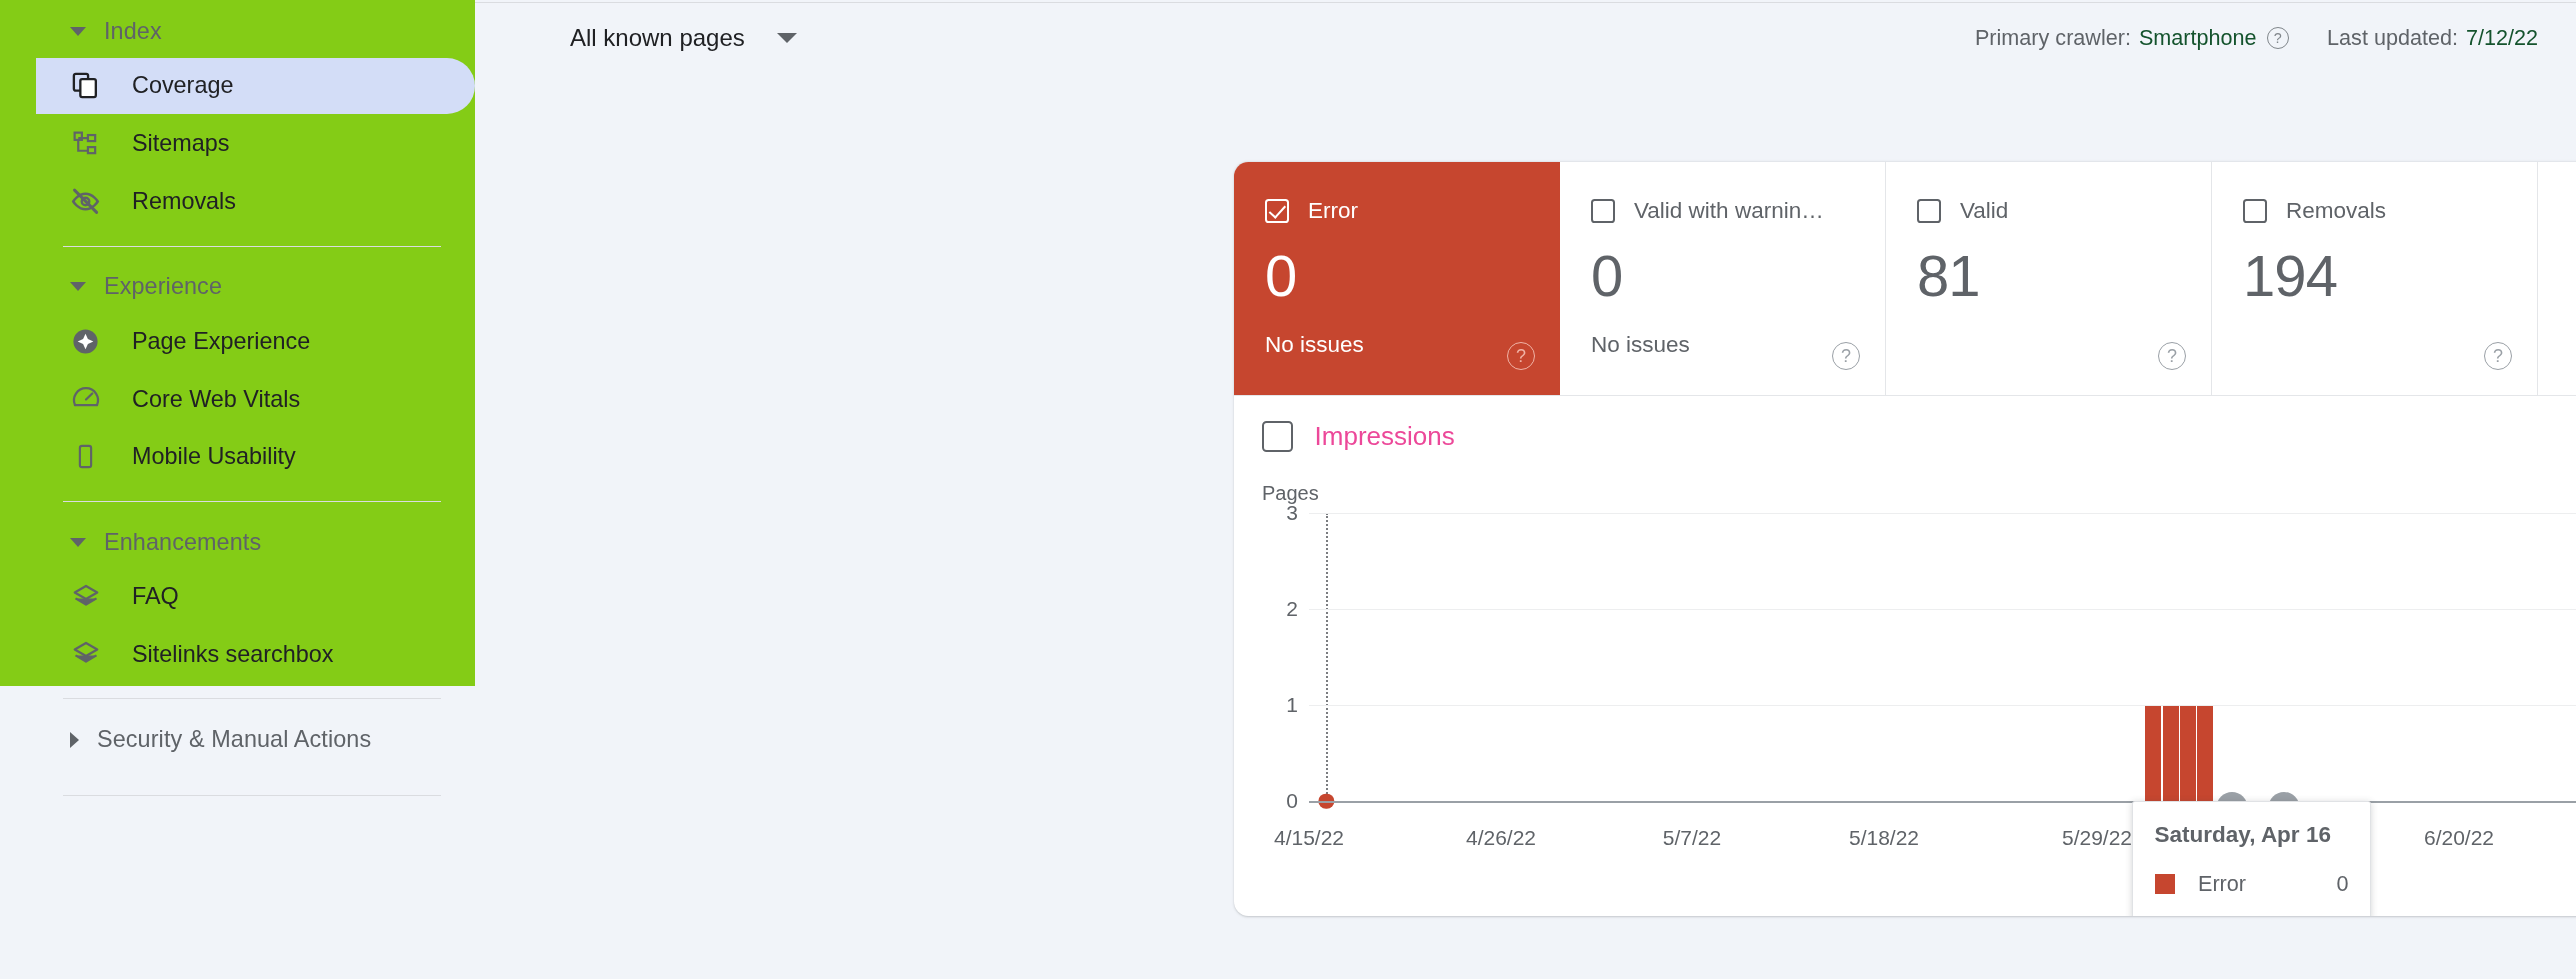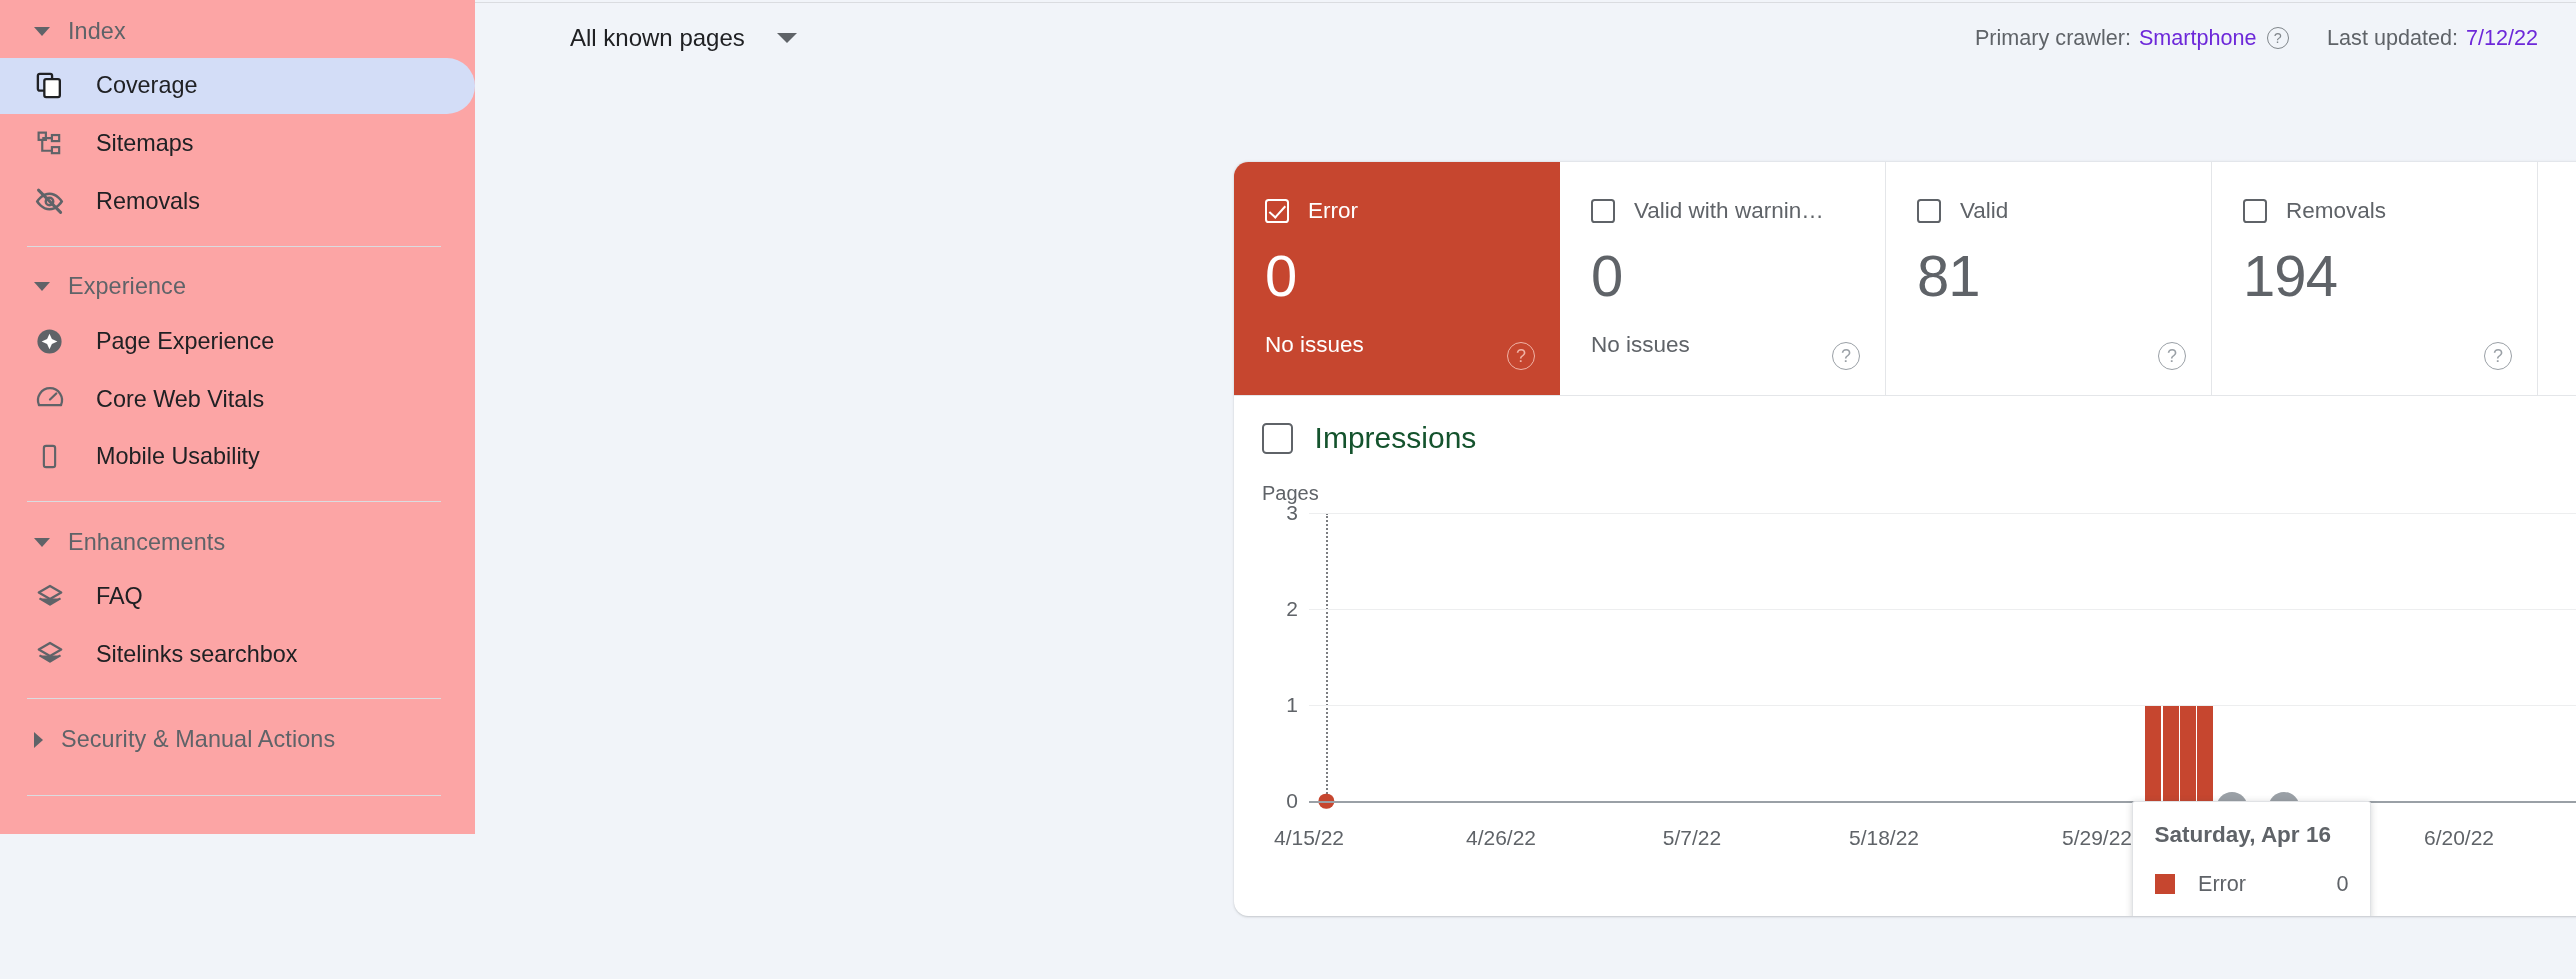--- a/index.html
+++ b/index.html
@@ -6,24 +6,25 @@
   html, body {
     width: 2576px; height: 979px;
     background: #F1F4F9;
     font-family: "Liberation Sans", sans-serif;
     overflow: hidden;
   }
   .app { position: relative; width: 2576px; height: 979px; display: flex; }
 
   
   .sidebar {
-    width: 475px; height: 834px; flex: 0 0 475px;
-    background: #fca5a5;
+    width: 475px; height: 686px; flex: 0 0 475px;
+    background: #84cc16;
     padding-top: 7.2px;
     position: relative;
+    padding-left: 36px;
   }
   .side-group-head {
     display: flex; align-items: center;
     height: 49px; padding-left: 34px;
     font-size: 23.4px; color: #5F6368; letter-spacing: 0.1px;
   }
   .caret {
     width: 0; height: 0; margin-right: 18px;
     flex: 0 0 auto;
   }
@@ -83,21 +84,21 @@
     border-right: 10px solid transparent;
     border-top: 10.8px solid #5F6368;
   }
   .topmeta {
     margin-left: auto; margin-right: 38px;
     display: flex; align-items: center;
     font-size: 21.6px; color: #5F6368;
     white-space: nowrap;
   }
   .topmeta .k { color: #5F6368; }
-  .topmeta .v { color: #6d28d9; margin-left: 8px; }
+  .topmeta .v { color: #14532d; margin-left: 8px; }
   .qmark {
     display: inline-flex; align-items: center; justify-content: center;
     width: 22.5px; height: 22.5px; border-radius: 50%;
     border: 1.8px solid #80868B; color: #80868B;
     font-size: 14.4px; line-height: 1; margin-left: 10px;
     cursor: pointer; font-family: "Liberation Sans", sans-serif;
   }
   .gap { width: 38px; }
 
   
@@ -165,21 +166,21 @@
   
   .chartwrap { position: relative; width: 100%; height: 520px; }
   .imp-toggle {
     position: absolute; left: 28px; top: 25px;
     display: flex; align-items: center; cursor: pointer;
   }
   .imp-box {
     width: 31px; height: 31px; flex: 0 0 31px;
     border: 2.7px solid #5F6368; border-radius: 4.5px; margin-right: 21.6px;
   }
-  .imp-label { font-size: 30px; color: #14532d; }
+  .imp-label { font-size: 26px; color: #ec4899; }
   .ylabel {
     position: absolute; left: 28px; top: 86px;
     font-size: 20px; color: #5F6368; text-align: right;
   }
   .plot {
     position: absolute;
     left: 28px; top: 117px;
     right: 32px; height: 288px;
   }
   .gridline {

